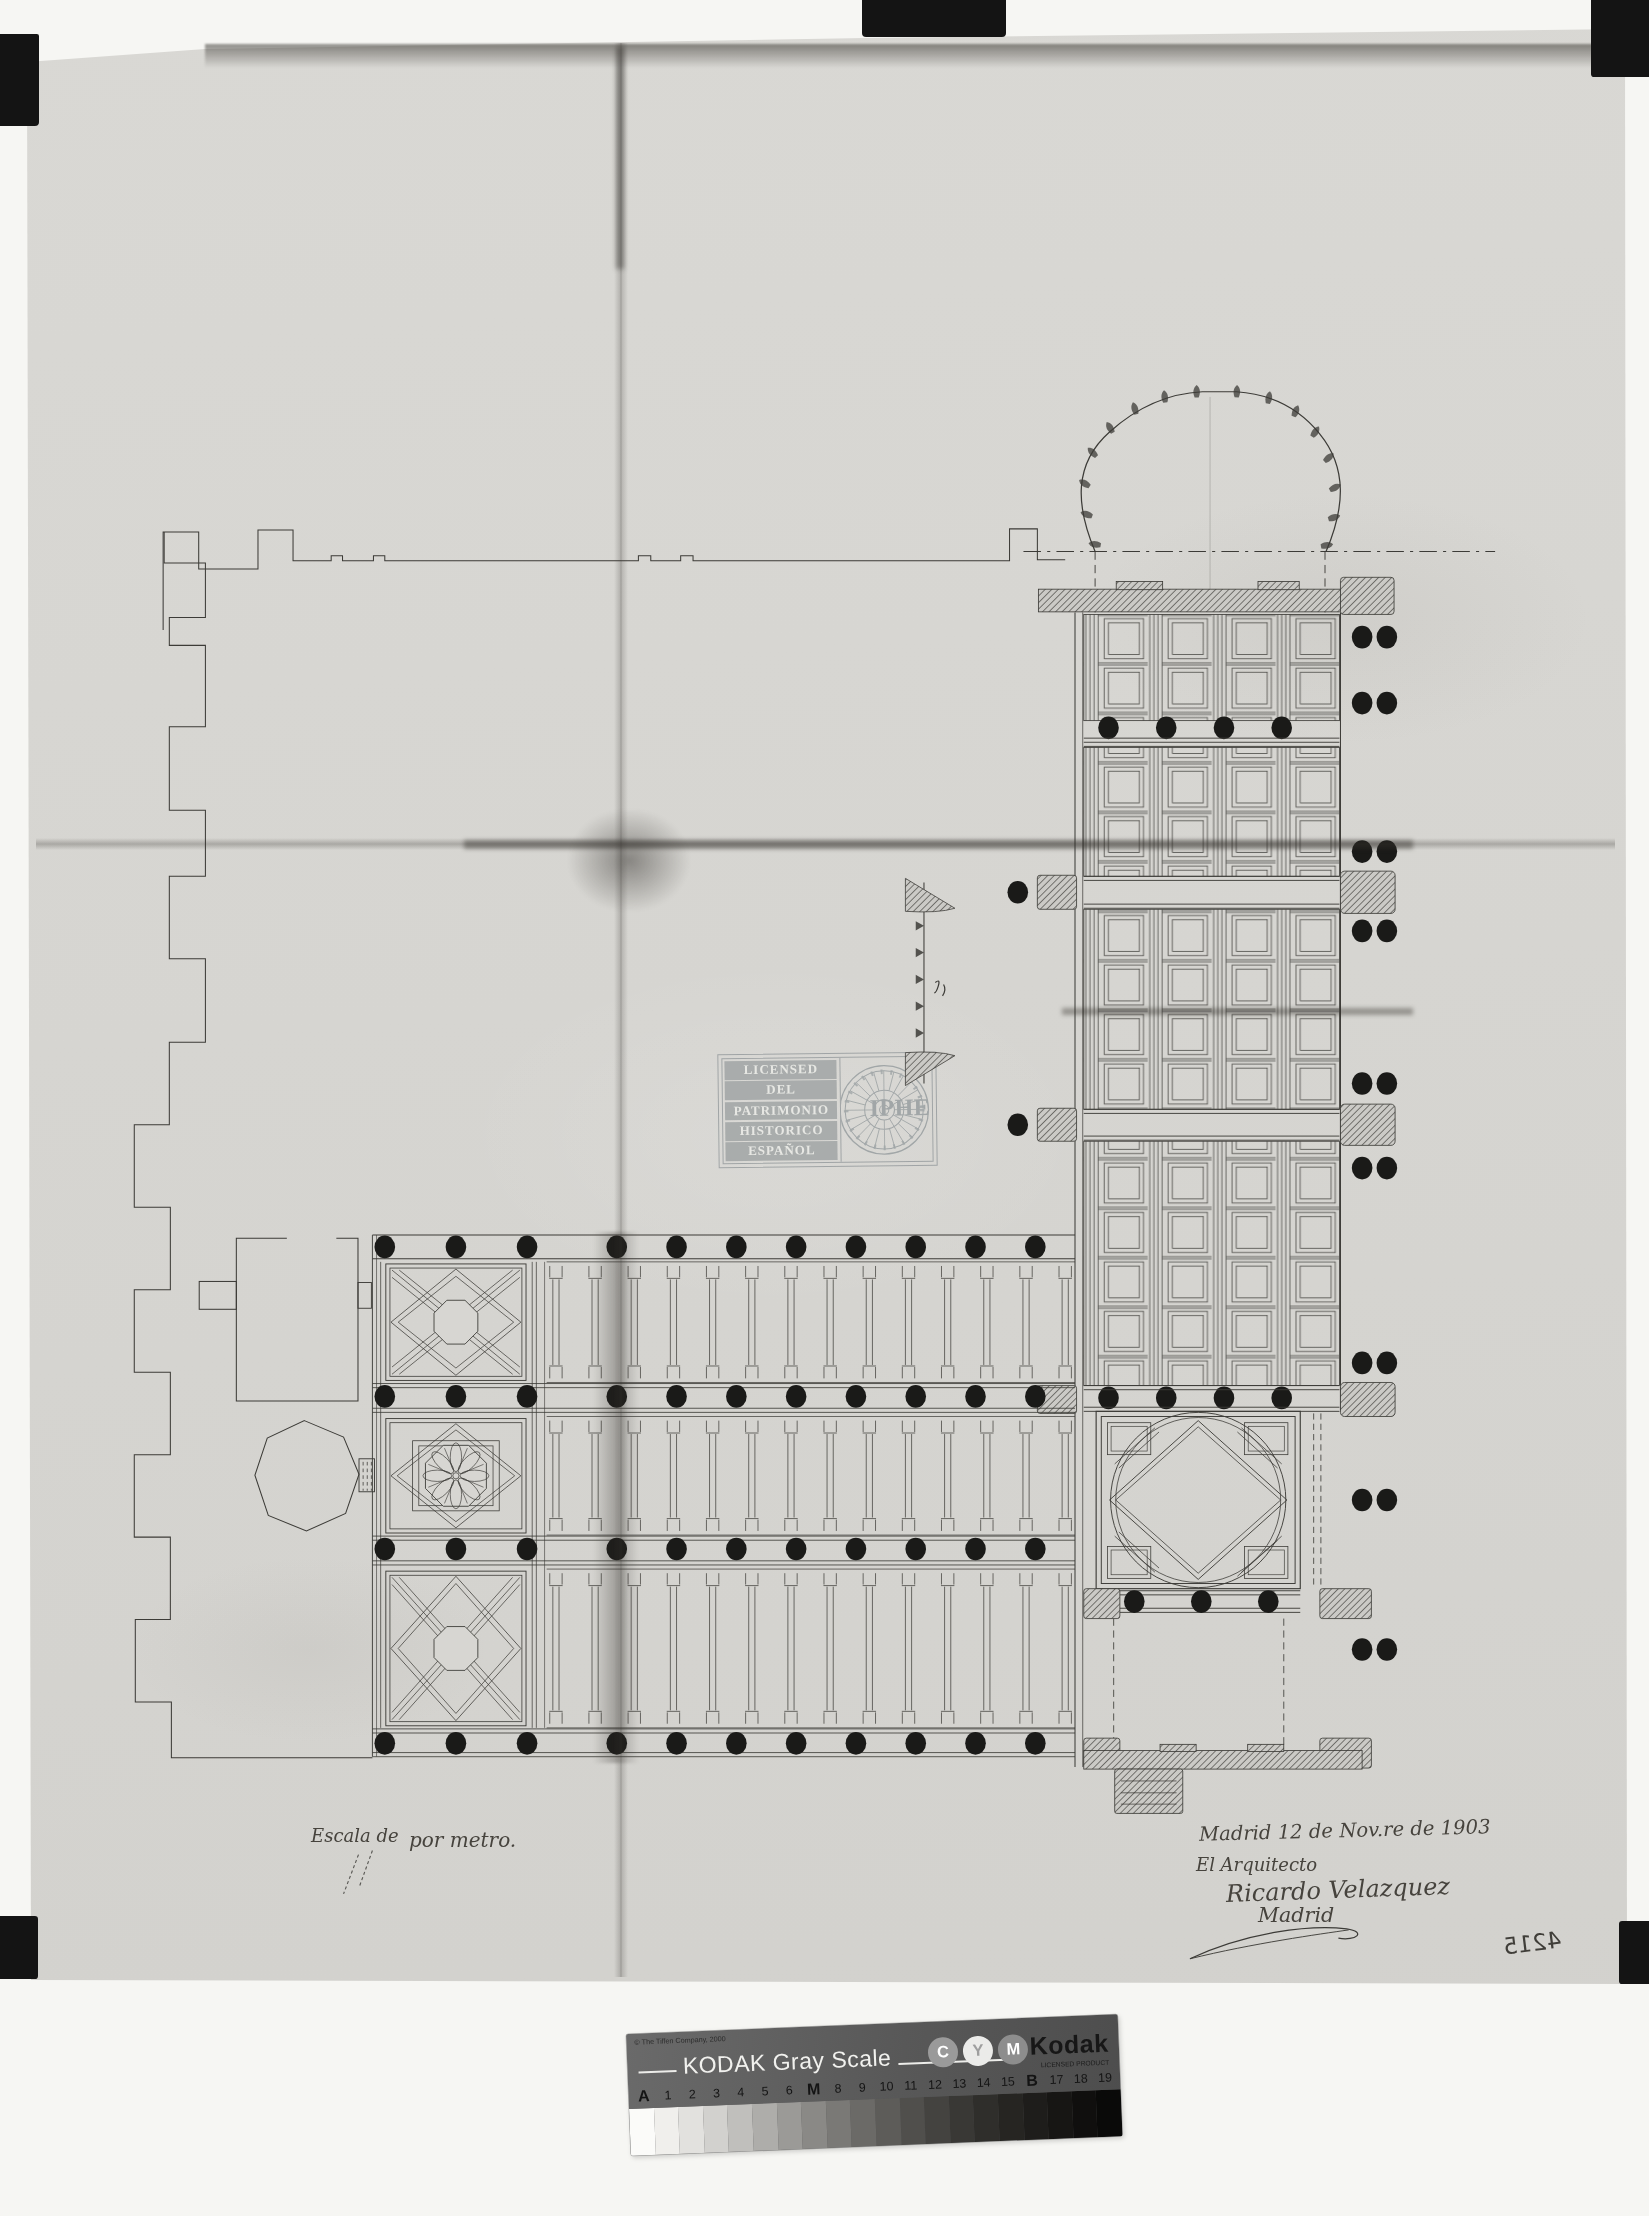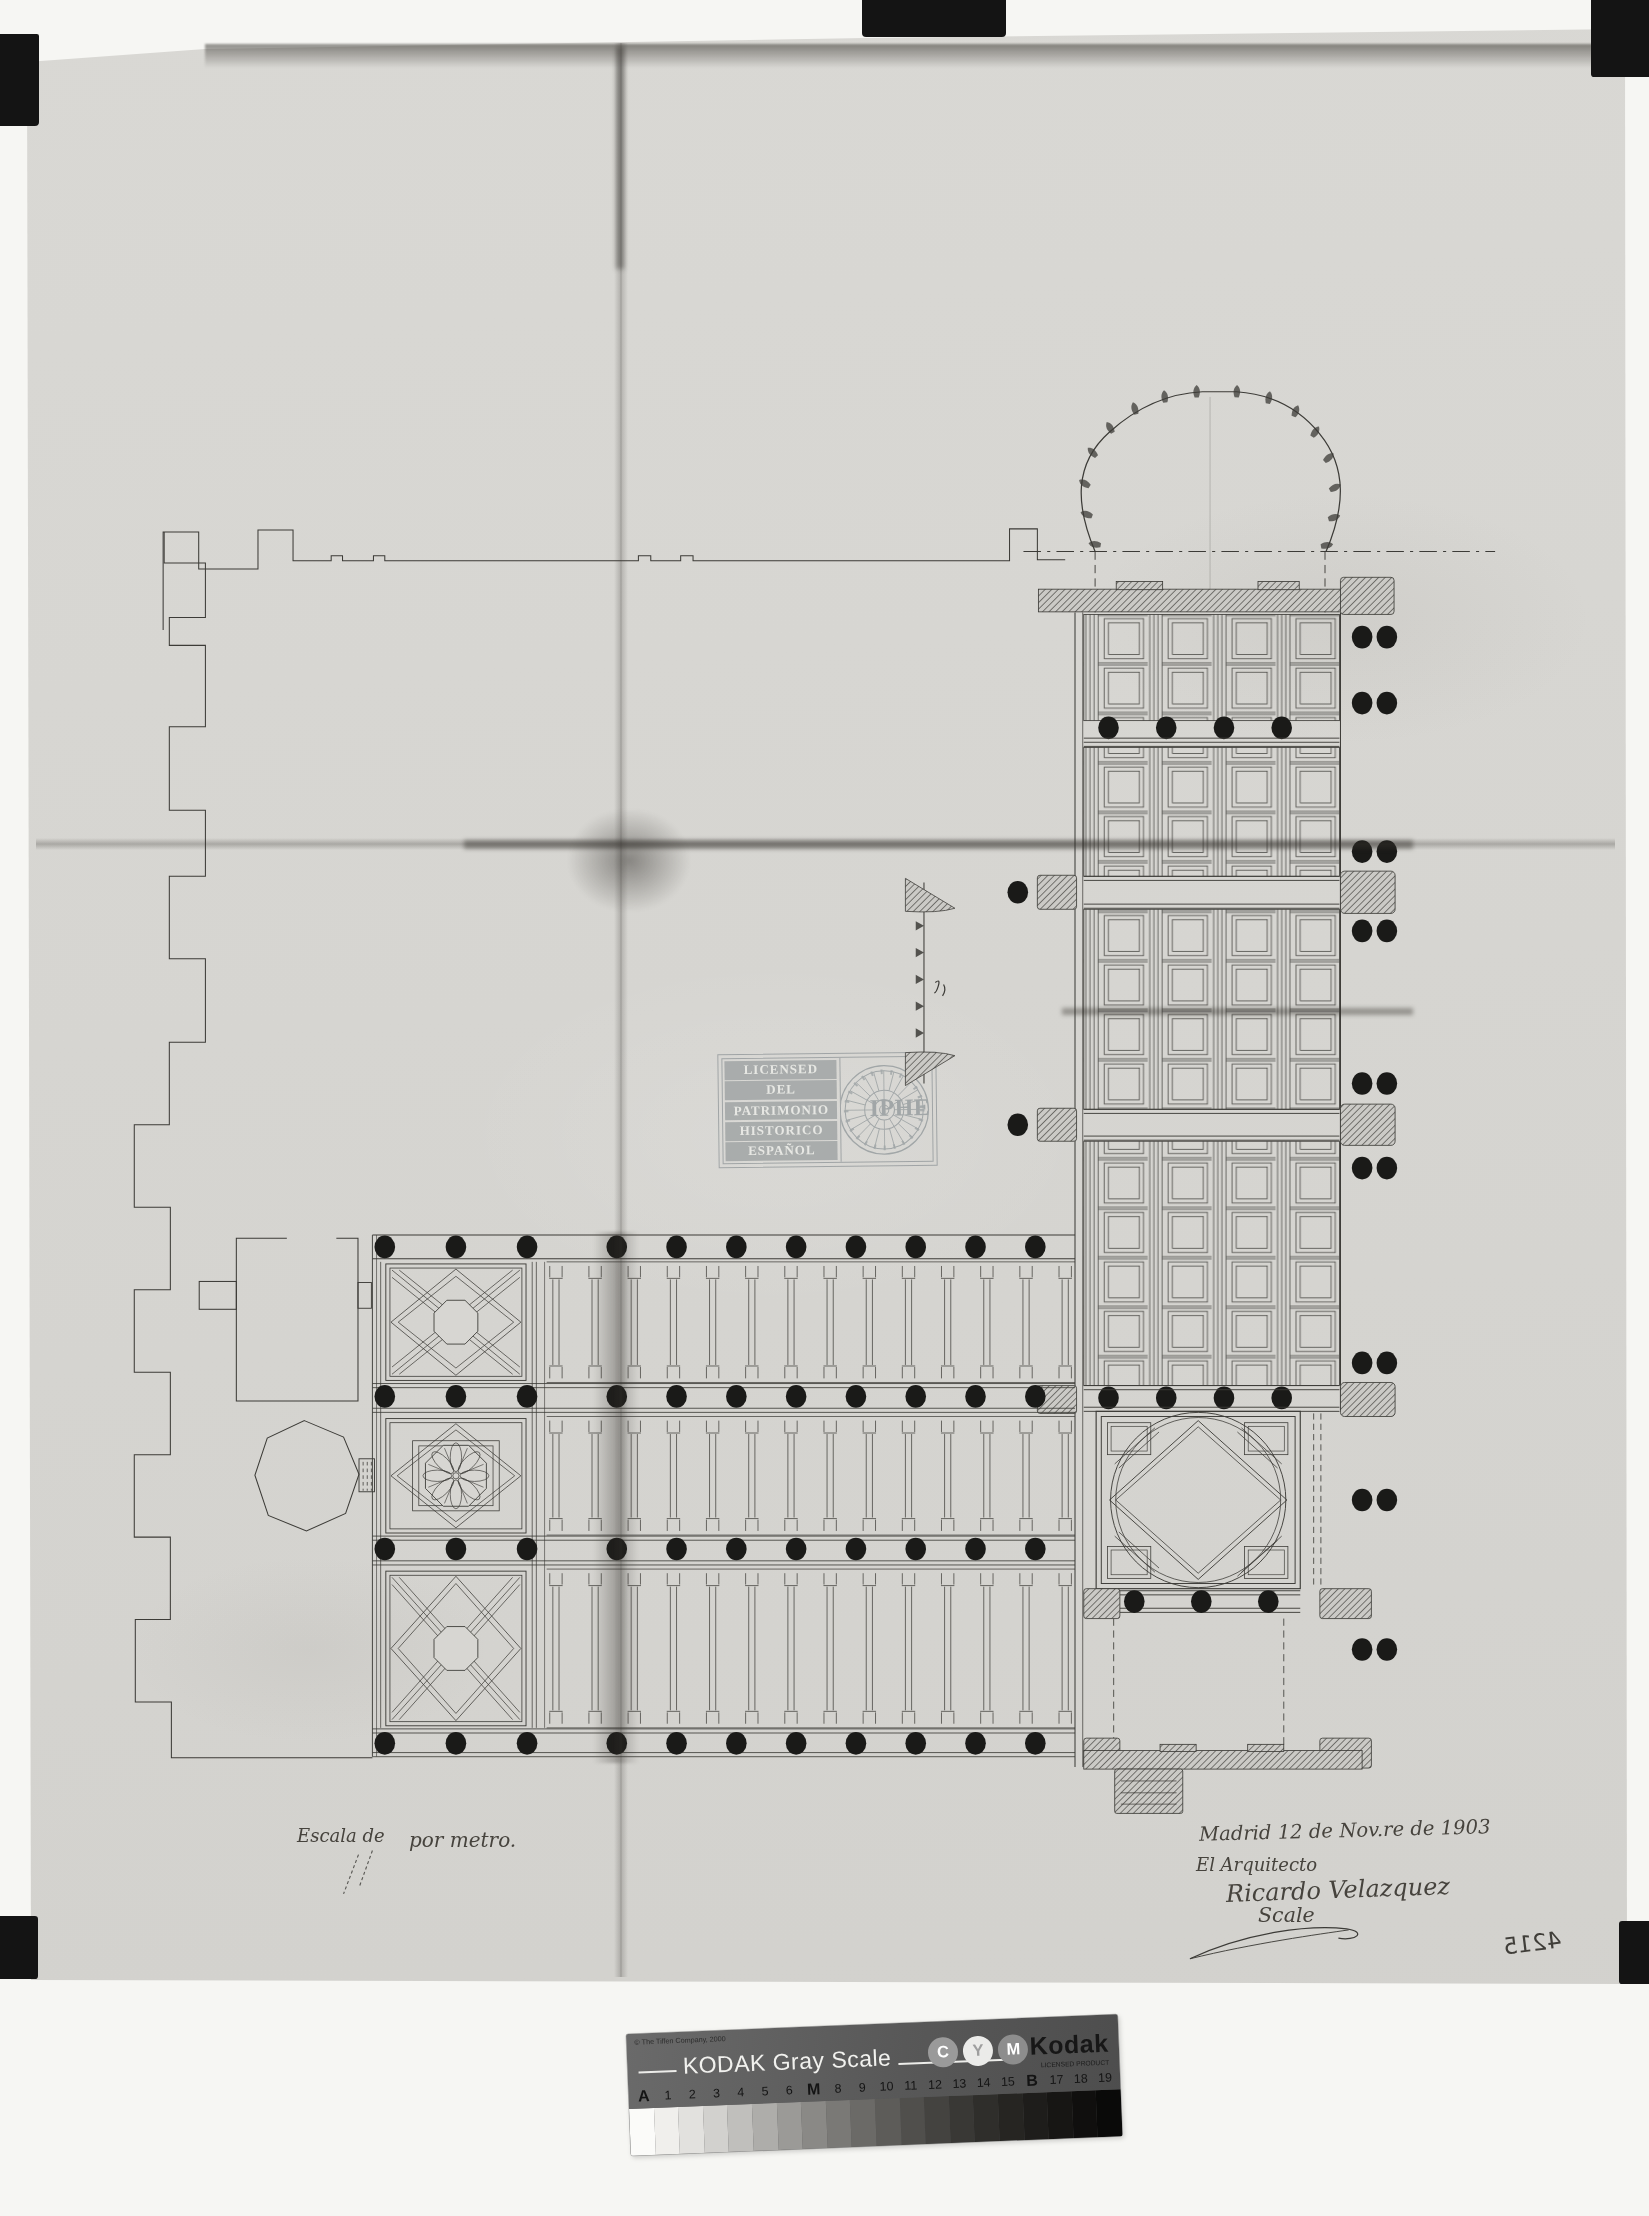--- a/index.html
+++ b/index.html
@@ -47,21 +47,21 @@
     display:flex;align-items:stretch}
   #stamp-left{width:56%;display:flex;flex-direction:column;justify-content:space-between;padding:2.6px;box-sizing:border-box}
   .stamp-bar{background:#a3a7a7;color:#e9eae6;text-align:center;font-family:"Liberation Serif",serif;
     font-size:13px;font-weight:bold;letter-spacing:1px;line-height:18.6px;height:18.6px}
   #stamp-right{flex:1;position:relative;border-left:1px solid #999ea0}
   #stamp-acronym{position:absolute;right:2.1px;top:50%;transform:translateY(-54%);
     font-family:"Liberation Serif",serif;font-weight:bold;font-size:24px;color:#9aa0a2;letter-spacing:0.5px}
 
   
   .hand{position:absolute;font-family:"DejaVu Serif",serif;font-style:italic;color:#46433d;white-space:nowrap}
-  #escala-left{left:297px;top:1825px;font-size:18px}
+  #escala-left{left:311px;top:1825px;font-size:18px}
   #escala-right{left:409px;top:1828px;font-size:20px}
   #date-line{left:1199px;top:1819px;font-size:19.6px;transform:rotate(-1.5deg)}
   #arquitecto{left:1196px;top:1854px;font-size:18px}
   #sig1{left:1226px;top:1876px;font-size:24px;transform:rotate(-2deg)}
   #sig2{left:1258px;top:1903px;font-size:20.6px}
   #inventory-number{position:absolute;left:1503px;top:1930px;font-size:23px;color:#403e39;
     font-family:"DejaVu Sans",sans-serif;transform:scaleX(-1) rotate(7deg)}
 
   
   #kodak{position:absolute;left:626px;top:2034px;width:492px;height:122px;
@@ -622,21 +622,21 @@
 <div class="crease" id="crease-h2"></div>
 <div class="crease" id="smudge-center"></div>
 <div class="crease" id="smudge-nave"></div>
 <div class="crease" id="top-smudge"></div>
 
 <div class="hand" id="escala-left">Escala de</div>
 <div class="hand" id="escala-right">por metro.</div>
 <div class="hand" id="date-line">Madrid 12 de Nov.re de 1903</div>
 <div class="hand" id="arquitecto">El Arquitecto</div>
 <div class="hand" id="sig1">Ricardo Velazquez</div>
-<div class="hand" id="sig2">Scale</div>
+<div class="hand" id="sig2">Madrid</div>
 <div id="inventory-number">4215</div>
 
 <div id="kodak">
   <div id="kodak-copy">© The Tiffen Company, 2000</div>
   <div id="kodak-title-row">
     <div class="k-line" id="k-line1"></div>
     <div id="kodak-title">KODAK Gray Scale</div>
     <div class="k-line" id="k-line2"></div>
   </div>
   <div id="kodak-badges">

